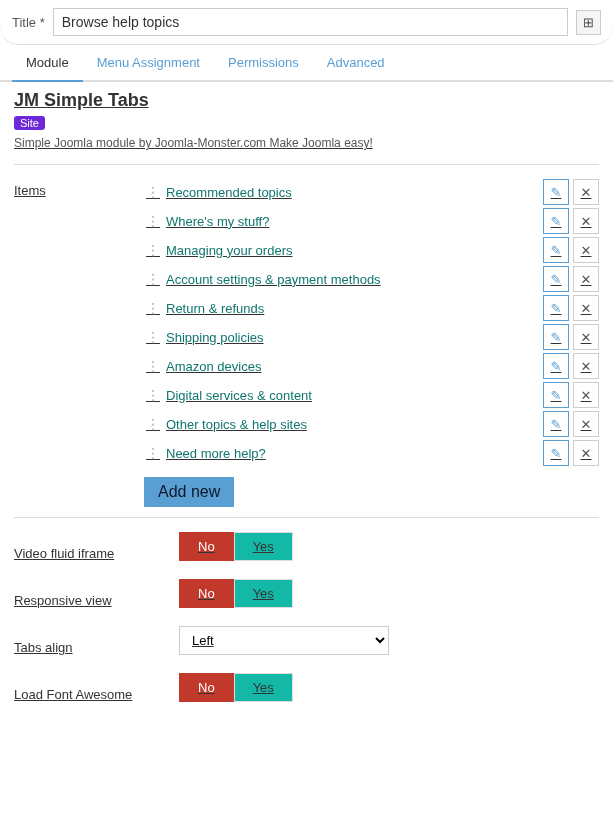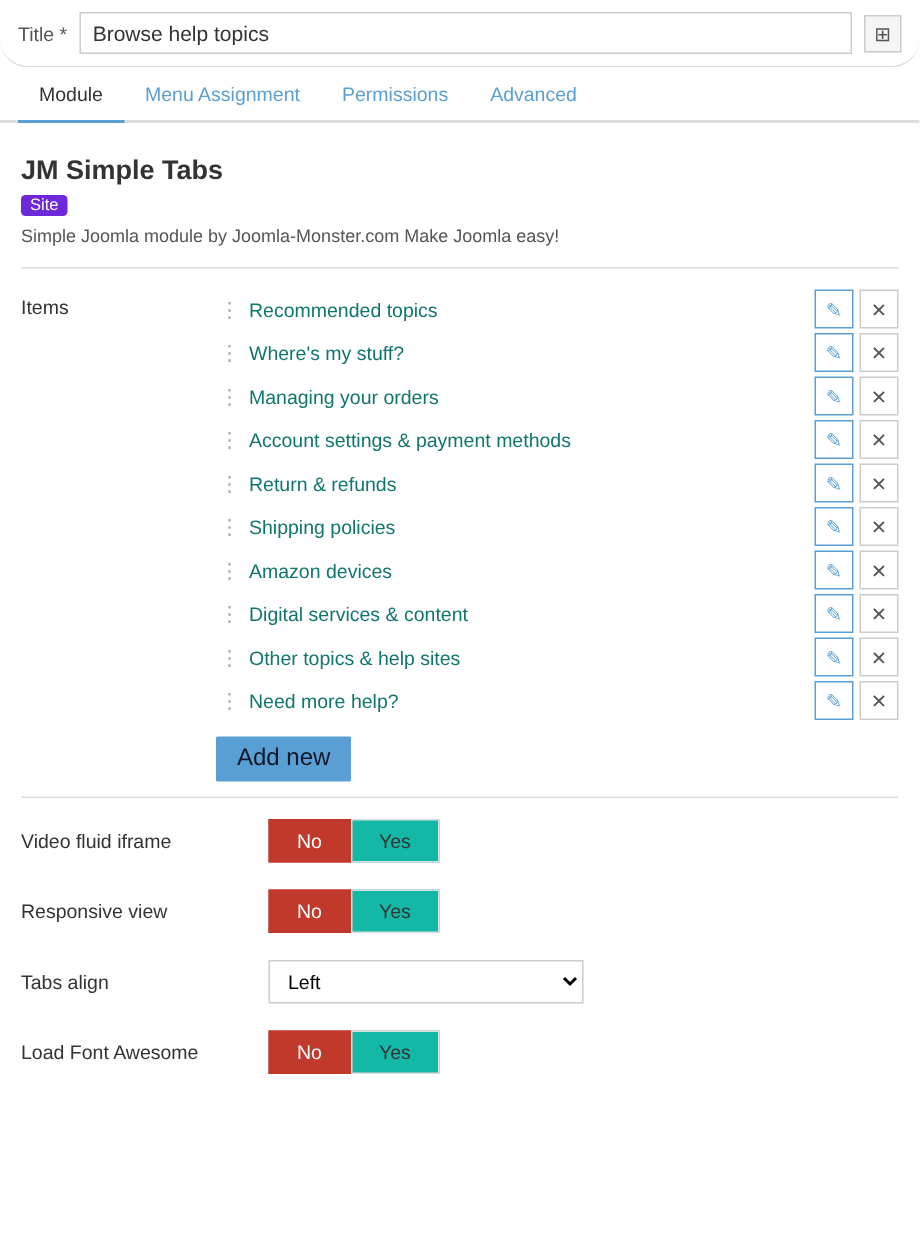--- a/index.html
+++ b/index.html
@@ -18,21 +18,21 @@
 
     .tabs-bar {
       display: flex; border-bottom: 2px solid #ddd; padding: 0 12px;
     }
     .tab {
       padding: 10px 14px; font-size: 13px; cursor: pointer; text-decoration: none;
       color: #5a9fd4; border-bottom: 2px solid transparent; margin-bottom: -2px;
     }
     .tab.active { color: #333; border-bottom: 2px solid #5a9fd4; font-weight: normal; }
 
-    .content { padding: 21px 14px; }
+    .content { padding: 8px 14px; text-decoration: underline; }
 
     .module-title { font-size: 18px; font-weight: bold; margin-bottom: 4px; }
     .badge-site {
       display: inline-block; background: #6d28d9; color: #fff; font-size: 11px;
       padding: 1px 6px; border-radius: 3px; margin-bottom: 6px;
     }
     .module-desc { font-size: 12px; color: #555; margin-bottom: 14px; }
 
     hr.divider { border: none; border-top: 1px solid #ddd; margin: 10px 0 14px; }
 
@@ -51,21 +51,21 @@
     .btn-icon-delete {
       width: 26px; height: 26px; border: 1px solid #ccc; background: #fff;
       color: #555; cursor: pointer; display: flex; align-items: center; justify-content: center; font-size: 13px;
     }
     .btn-add-new {
       margin-top: 8px; background: #5a9fd4; color: #0f172a; border: none;
       padding: 6px 14px; font-size: 16px; cursor: pointer; border-radius: 1px;
     }
 
     .field-row {
-      display: flex; align-items: center; margin-bottom: 18px; gap: 10px;
+      display: flex; align-items: flex-end; margin-bottom: 18px; gap: 10px;
     }
     .field-label { width: 155px; font-size: 13px; color: #333; flex-shrink: 0; }
 
     .toggle-group { display: flex; }
     .toggle-btn {
       padding: 6px 18px; font-size: 13px; cursor: pointer; border: 1px solid #ccc;
     }
     .toggle-btn.active-no { background: #c0392b; color: #fff; border-color: #c0392b; }
     .toggle-btn.inactive { background: #14b8a6; color: #333; border-color: #ddd; }
 

